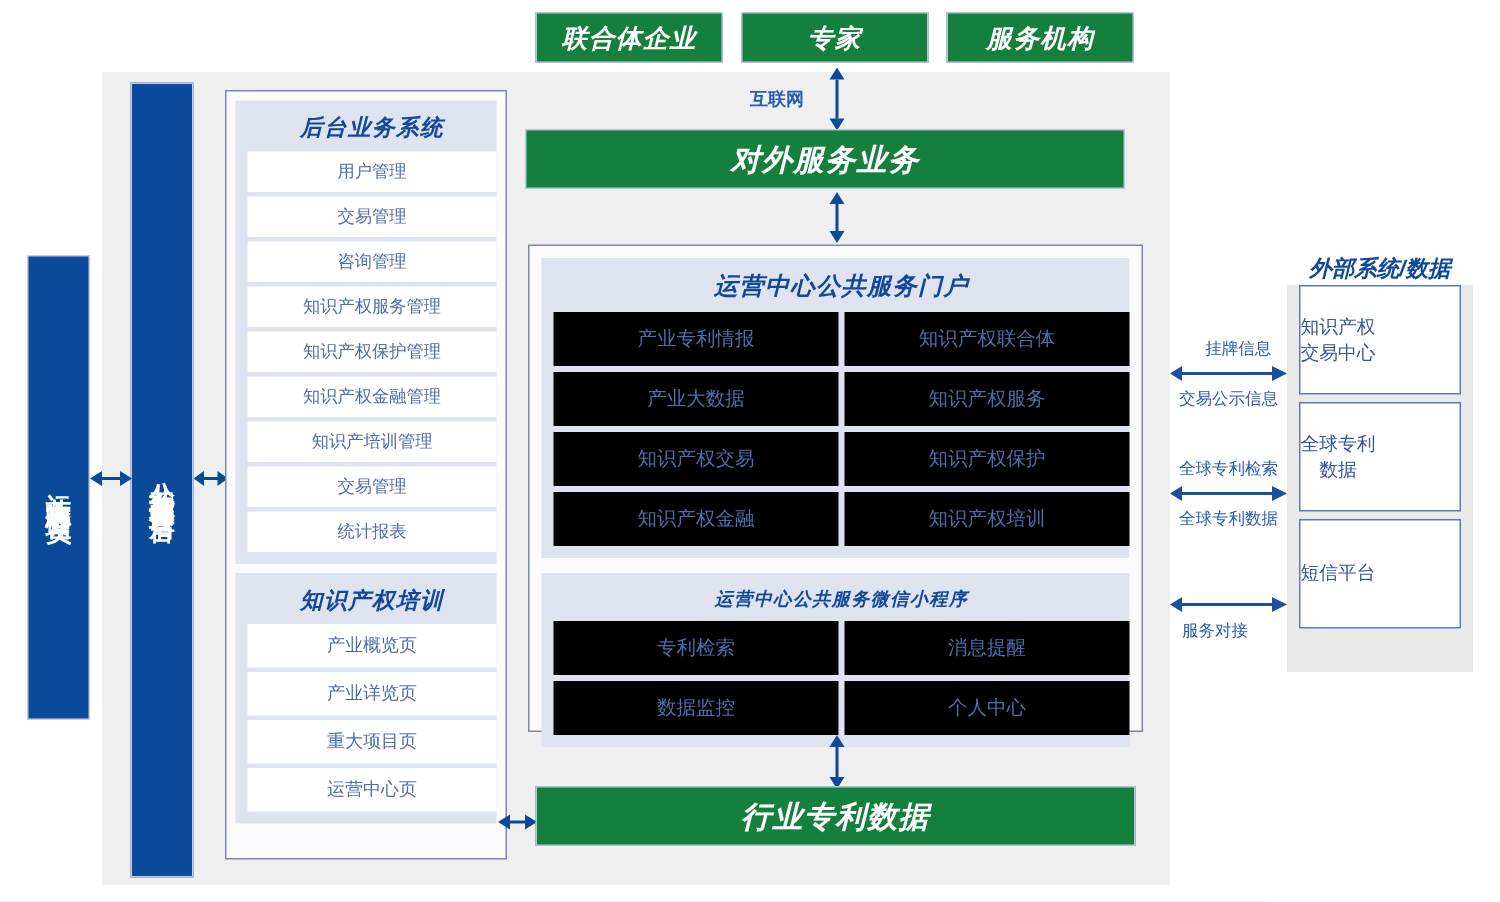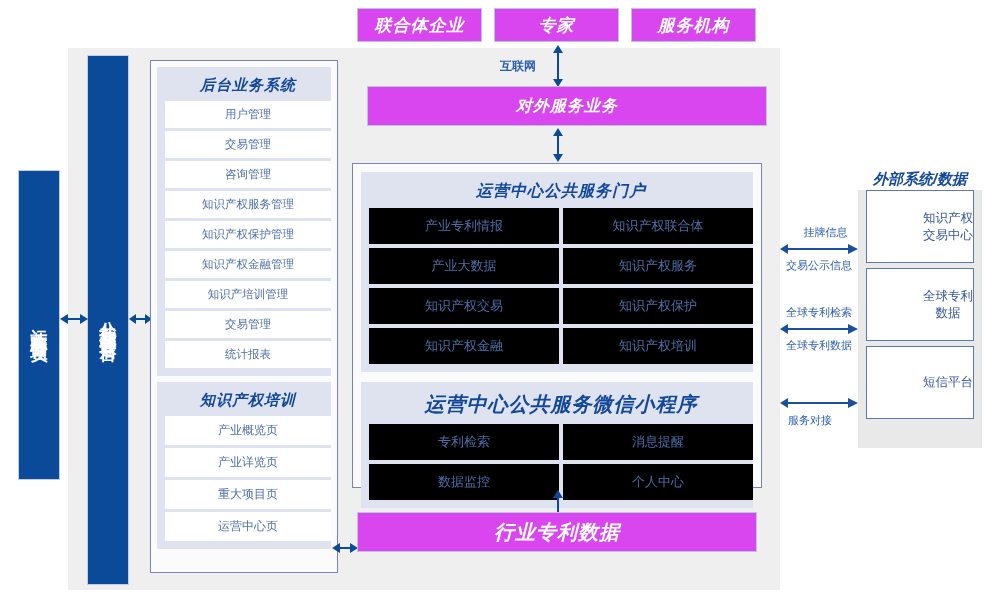--- a/index.html
+++ b/index.html
@@ -8,21 +8,21 @@
     background:#ffffff;
     font-family:"Liberation Sans","DejaVu Sans",sans-serif;
     overflow:hidden;
     position:relative;
   }
   .canvas{position:relative;width:1000px;height:601px;}
 
   
   .bluebox{
     position:absolute;
-    background:#d946ef;
+    background:#15803d;
     border:1px solid #b9c4de;
     color:#ffffff;
     display:flex;align-items:center;justify-content:center;
     font-weight:bold;
     font-style:italic;
     letter-spacing:1px;
     box-sizing:border-box;
   }
 
   
@@ -61,42 +61,42 @@
   }
   .cell{
     background:#ffffff;color:#4d6ea8;font-size:12px;
     text-align:center;padding:6px 2px;margin-bottom:3px;
     box-sizing:border-box;
   }
   .cell:last-child{margin-bottom:0;}
   #backend-list .cell{font-size:11.5px;}
 
   
-  #svc-bar{left:367px;top:86px;width:400px;height:40px;font-size:16px;}
+  #svc-bar{left:350px;top:86px;width:400px;height:40px;font-size:20px;}
   #center-panel{left:352px;top:163px;width:410px;height:325px;padding:8px;}
   .portal-grid{display:grid;grid-template-columns:1fr 1fr;gap:4px;}
   .pcell{
     background:#000000;color:#4d6ea8;font-size:13px;text-align:center;
     padding:9px 2px;box-sizing:border-box;
   }
-  #data-bar{left:357px;top:512px;width:400px;height:40px;font-size:20px;}
+  #data-bar{left:357px;top:524px;width:400px;height:40px;font-size:20px;}
 
   
   #ext-panel{
     position:absolute;left:858px;top:190px;width:124px;height:258px;
     background:#e9e9e9;box-sizing:border-box;padding:0 8px;
   }
   #ext-title{
     position:absolute;left:858px;top:170px;width:124px;
     text-align:center;color:#12489a;font-weight:bold;font-style:italic;font-size:15px;
   }
   .extbox{
     background:#ffffff;border:1px solid #5d79b5;color:#35559c;
     font-size:12.5px;text-align:center;
-    display:flex;align-items:center;justify-content:flex-end;
+    display:flex;align-items:center;justify-content:flex-start;
     box-sizing:border-box;height:73px;margin-bottom:5px;line-height:1.35;
   }
   .extbox:last-child{margin-bottom:0;}
 
   
   .arrow{position:absolute;}
   .alabel{
     position:absolute;color:#2a5db0;font-size:11px;white-space:nowrap;
     text-align:center;
   }
@@ -191,21 +191,21 @@
         <div class="pcell">知识产权联合体</div>
         <div class="pcell">产业大数据</div>
         <div class="pcell">知识产权服务</div>
         <div class="pcell">知识产权交易</div>
         <div class="pcell">知识产权保护</div>
         <div class="pcell">知识产权金融</div>
         <div class="pcell">知识产权培训</div>
       </div>
     </div>
     <div class="group" style="margin-top:10px;">
-      <div class="group-title" style="font-size:20px;">运营中心公共服务微信小程序</div>
+      <div class="group-title" style="font-size:12px;">运营中心公共服务微信小程序</div>
       <div class="portal-grid">
         <div class="pcell">专利检索</div>
         <div class="pcell">消息提醒</div>
         <div class="pcell">数据监控</div>
         <div class="pcell">个人中心</div>
       </div>
     </div>
   </div>
 
   <svg class="arrow" style="left:548px;top:490px;" width="20" height="36">

